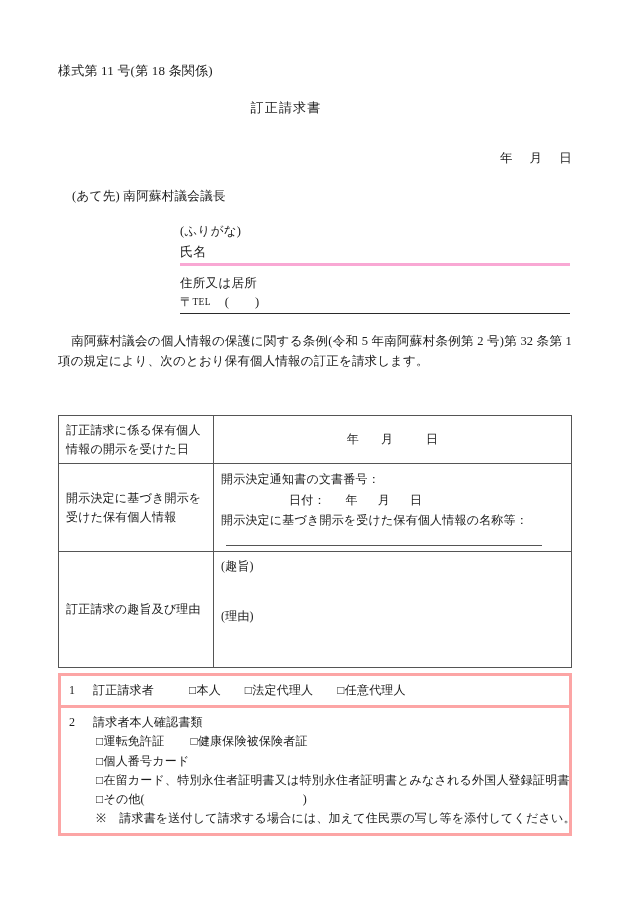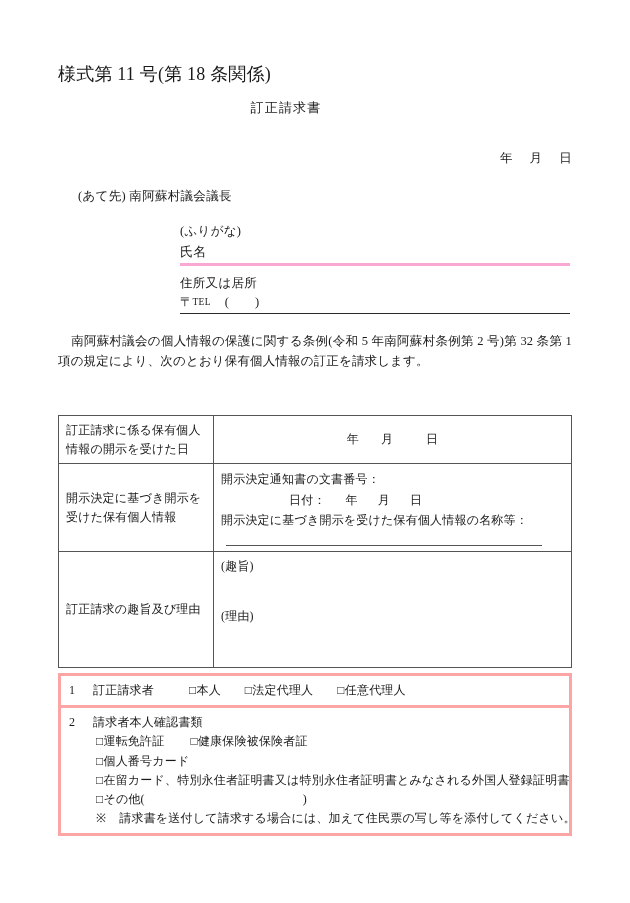--- a/index.html
+++ b/index.html
@@ -19,42 +19,42 @@
     position: absolute;
     left: 0; top: 0;
     width: 630px;
     height: 903px;
   }
   .abs { position: absolute; }
 
   
   .form-no {
     left: 58px; top: 62px;
-    font-size: 18px;
+    font-size: 13px;
     letter-spacing: 0.2px;
     white-space: nowrap;
   }
   .doc-title {
     left: 0; top: 99px;
     width: 572px;
     text-align: center;
     font-size: 13px;
     letter-spacing: 1.2px;
   }
   .date-line {
     left: 0; top: 150px;
     width: 572px;
     text-align: right;
     font-size: 12.5px;
     letter-spacing: 0.2px;
   }
   .date-line .gap { display: inline-block; width: 17px; }
 
   .addressee {
-    left: 78px; top: 188px;
+    left: 72px; top: 188px;
     font-size: 12.5px;
     letter-spacing: 0.3px;
     white-space: nowrap;
   }
 
   
   .furigana {
     left: 180px; top: 223px;
     font-size: 12.5px;
     letter-spacing: 0.3px;

